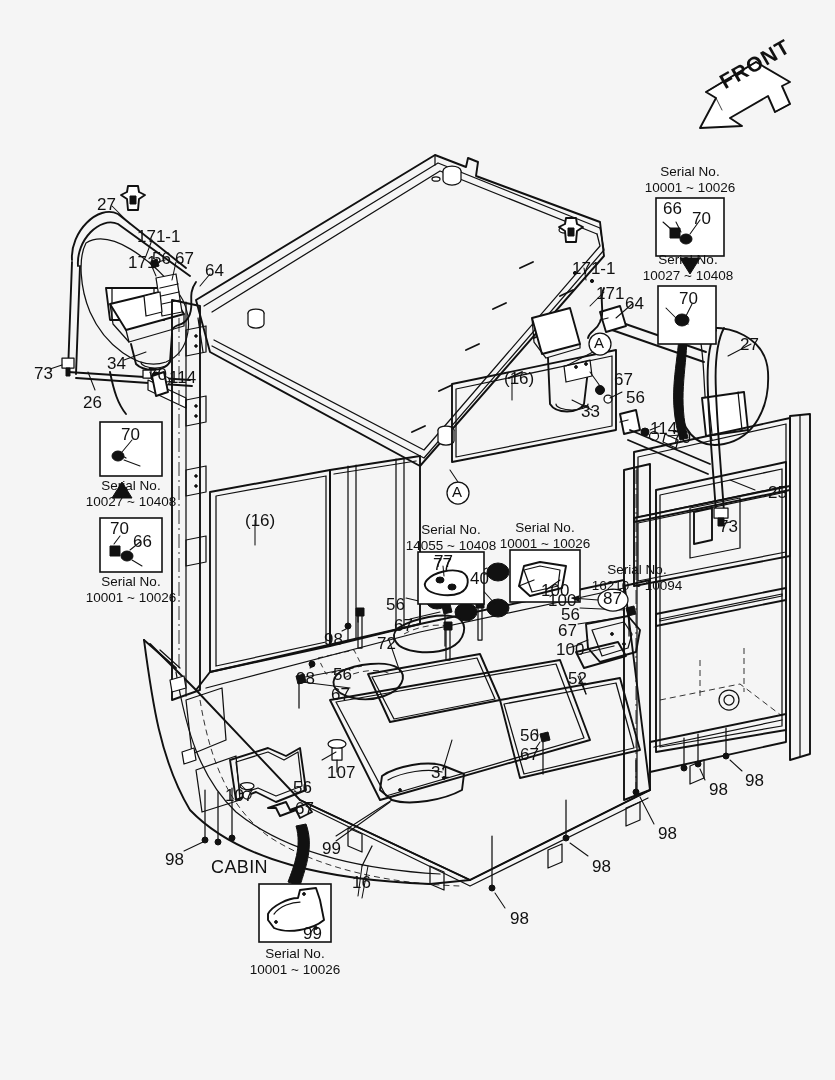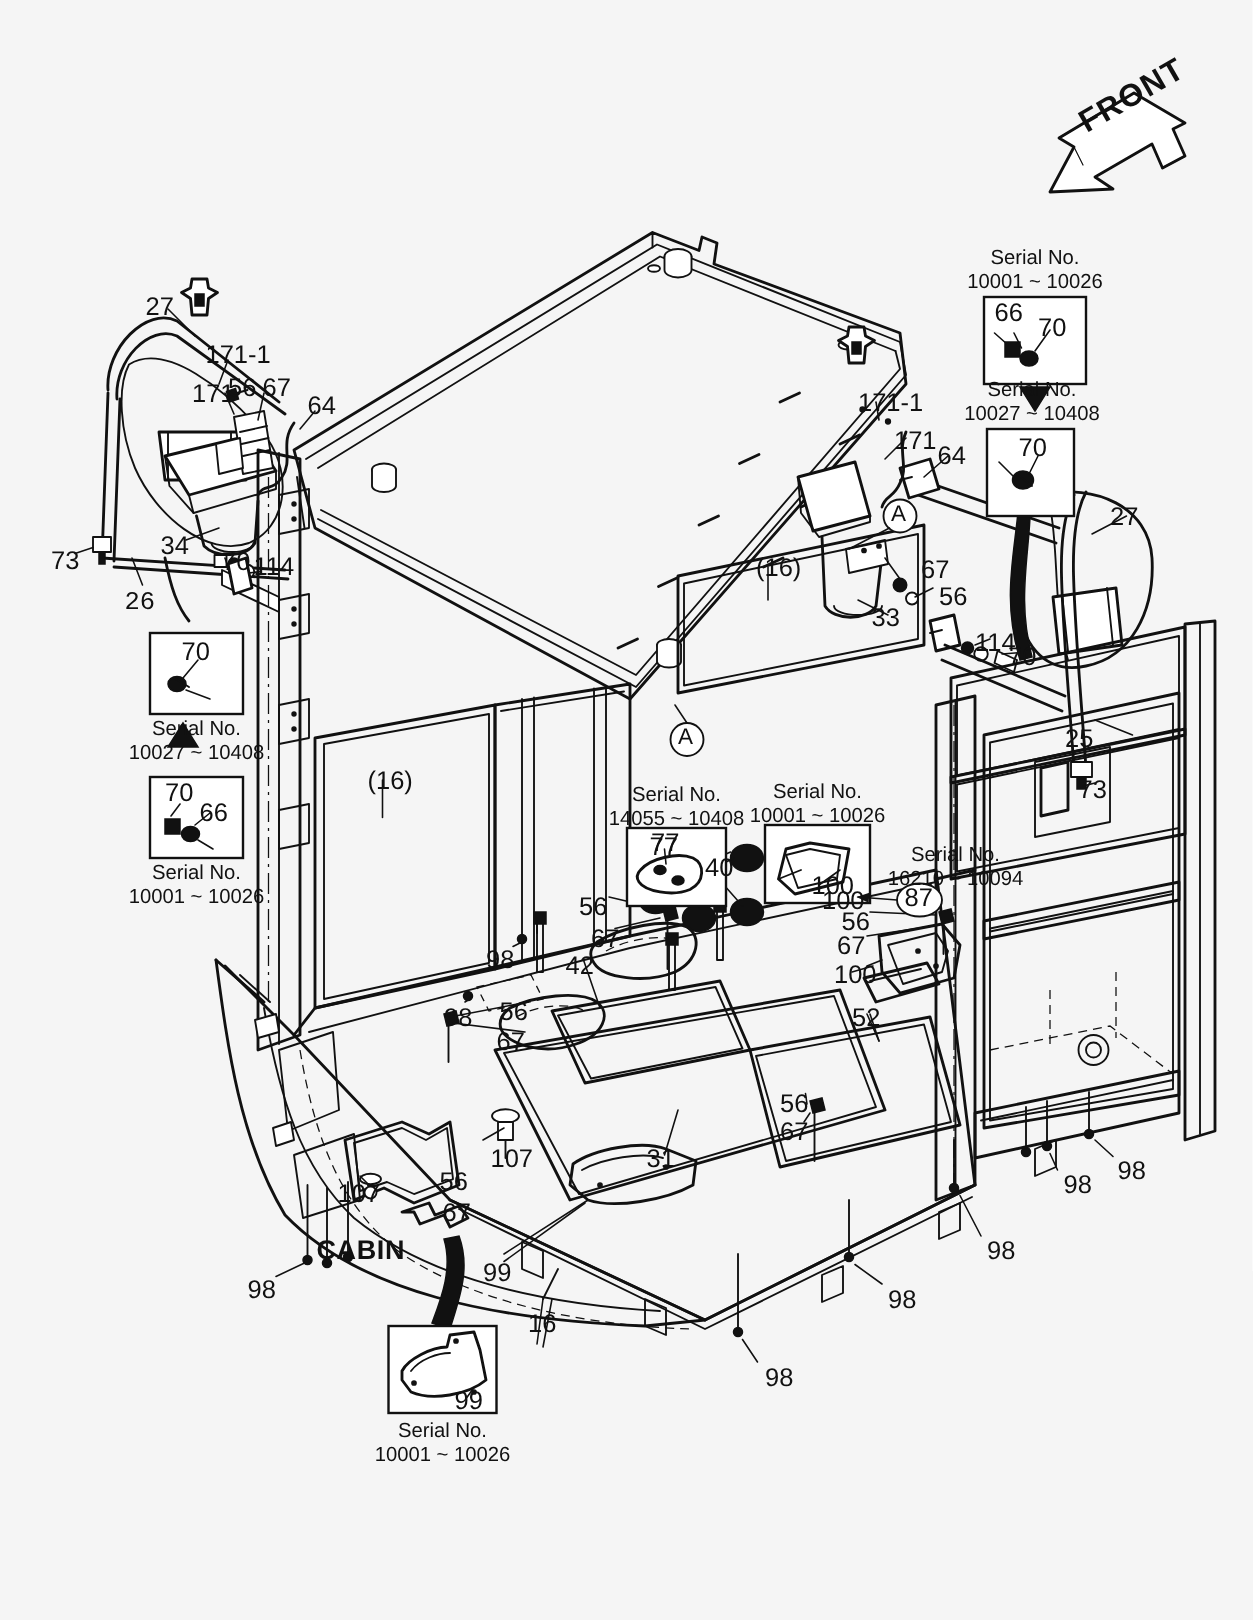--- a/index.html
+++ b/index.html
@@ -510,21 +510,21 @@
       <ellipse class="sf" cx="613" cy="600" rx="15" ry="11"></ellipse>
       <path class="lead" d="M598,600 L572,598" marker-end="url(#ar)"></path>
     </g>
   </svg>
 
   <div class="lbl" style="left:716px;top:74px;font-size:21px;font-weight:bold;letter-spacing:1px;
               transform:rotate(-30deg);transform-origin:left top;">
     <span>FRONT</span>
   </div>
 
-  <div class="lbl cabin" style="left:211px;top:824px;font-weight:bold;">
+  <div class="lbl cabin" style="left:211px;top:858px;">
     <span>CABIN</span>
   </div>
 
   <div class="lbl serial ctr" style="left:690px;top:164px;">
     <div>Serial No.</div>
     <div>10001 ~ 10026</div>
   </div>
 
   <div class="lbl serial ctr" style="left:688px;top:252px;">
     <div>Serial No.</div>
@@ -591,40 +591,40 @@
       <div class="lbl num" style="left: 97px; top: 196px;">27</div>
       <div class="lbl num" style="left: 137px; top: 228px;">171-1</div>
       <div class="lbl num" style="left: 128px; top: 254px;">171</div>
       <div class="lbl num" style="left: 152px; top: 250px;">56</div>
       <div class="lbl num" style="left: 175px; top: 250px;">67</div>
       <div class="lbl num" style="left: 205px; top: 262px;">64</div>
       <div class="lbl num" style="left: 34px; top: 365px;">73</div>
       <div class="lbl num" style="left: 107px; top: 355px;">34</div>
       <div class="lbl num" style="left: 148px; top: 366px;">70</div>
       <div class="lbl num" style="left: 169px; top: 369px;">114</div>
-      <div class="lbl num" style="left: 83px; top: 394px; font-family: Liberation Mono, monospace;">26</div>
+      <div class="lbl num" style="left: 83px; top: 394px;">26</div>
       <div class="lbl num" style="left: 245px; top: 512px;">(16)</div>
       <div class="lbl num" style="left: 504px; top: 370px;">(16)</div>
       <div class="lbl num" style="left: 572px; top: 260px;">171-1</div>
       <div class="lbl num" style="left: 596px; top: 285px;">171</div>
       <div class="lbl num" style="left: 625px; top: 295px;">64</div>
       <div class="lbl num" style="left: 614px; top: 371px;">67</div>
       <div class="lbl num" style="left: 626px; top: 389px;">56</div>
       <div class="lbl num" style="left: 581px; top: 403px;">33</div>
       <div class="lbl num" style="left: 650px; top: 420px;">114</div>
       <div class="lbl num" style="left: 672px; top: 429px;">70</div>
       <div class="lbl num" style="left: 740px; top: 336px;">27</div>
-      <div class="lbl num" style="left: 710px; top: 484px;">25</div>
+      <div class="lbl num" style="left: 768px; top: 484px;">25</div>
       <div class="lbl num" style="left: 719px; top: 518px;">73</div>
       <div class="lbl num" style="left: 433px; top: 556px;">77</div>
       <div class="lbl num" style="left: 470px; top: 570px;">40</div>
       <div class="lbl num" style="left: 548px; top: 592px;">100</div>
       <div class="lbl num" style="left: 386px; top: 596px;">56</div>
       <div class="lbl num" style="left: 394px; top: 617px;">67</div>
-      <div class="lbl num" style="left: 377px; top: 635px;">42</div>
+      <div class="lbl num" style="left: 377px; top: 635px;">72</div>
       <div class="lbl num" style="left: 324px; top: 631px;">98</div>
       <div class="lbl num" style="left: 296px; top: 670px;">98</div>
       <div class="lbl num" style="left: 333px; top: 666px;">56</div>
       <div class="lbl num" style="left: 331px; top: 686px;">67</div>
       <div class="lbl num" style="left: 561px; top: 606px;">56</div>
       <div class="lbl num" style="left: 558px; top: 622px;">67</div>
       <div class="lbl num" style="left: 556px; top: 641px;">100</div>
       <div class="lbl num" style="left: 568px; top: 670px;">52</div>
       <div class="lbl num" style="left: 520px; top: 727px;">56</div>
       <div class="lbl num" style="left: 520px; top: 746px;">67</div>

